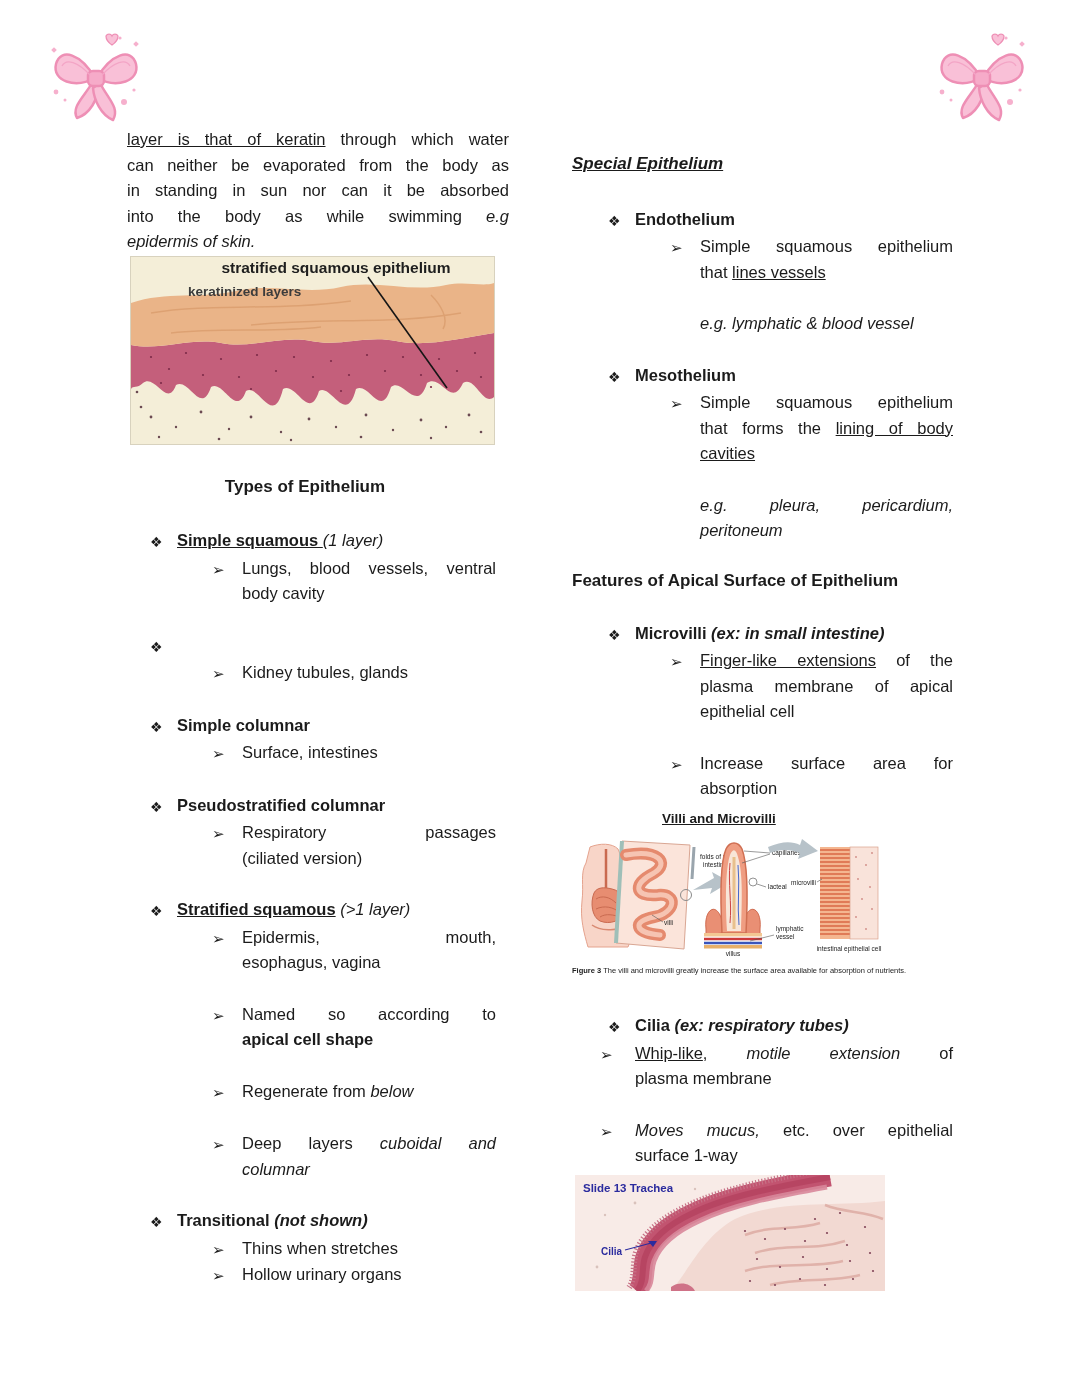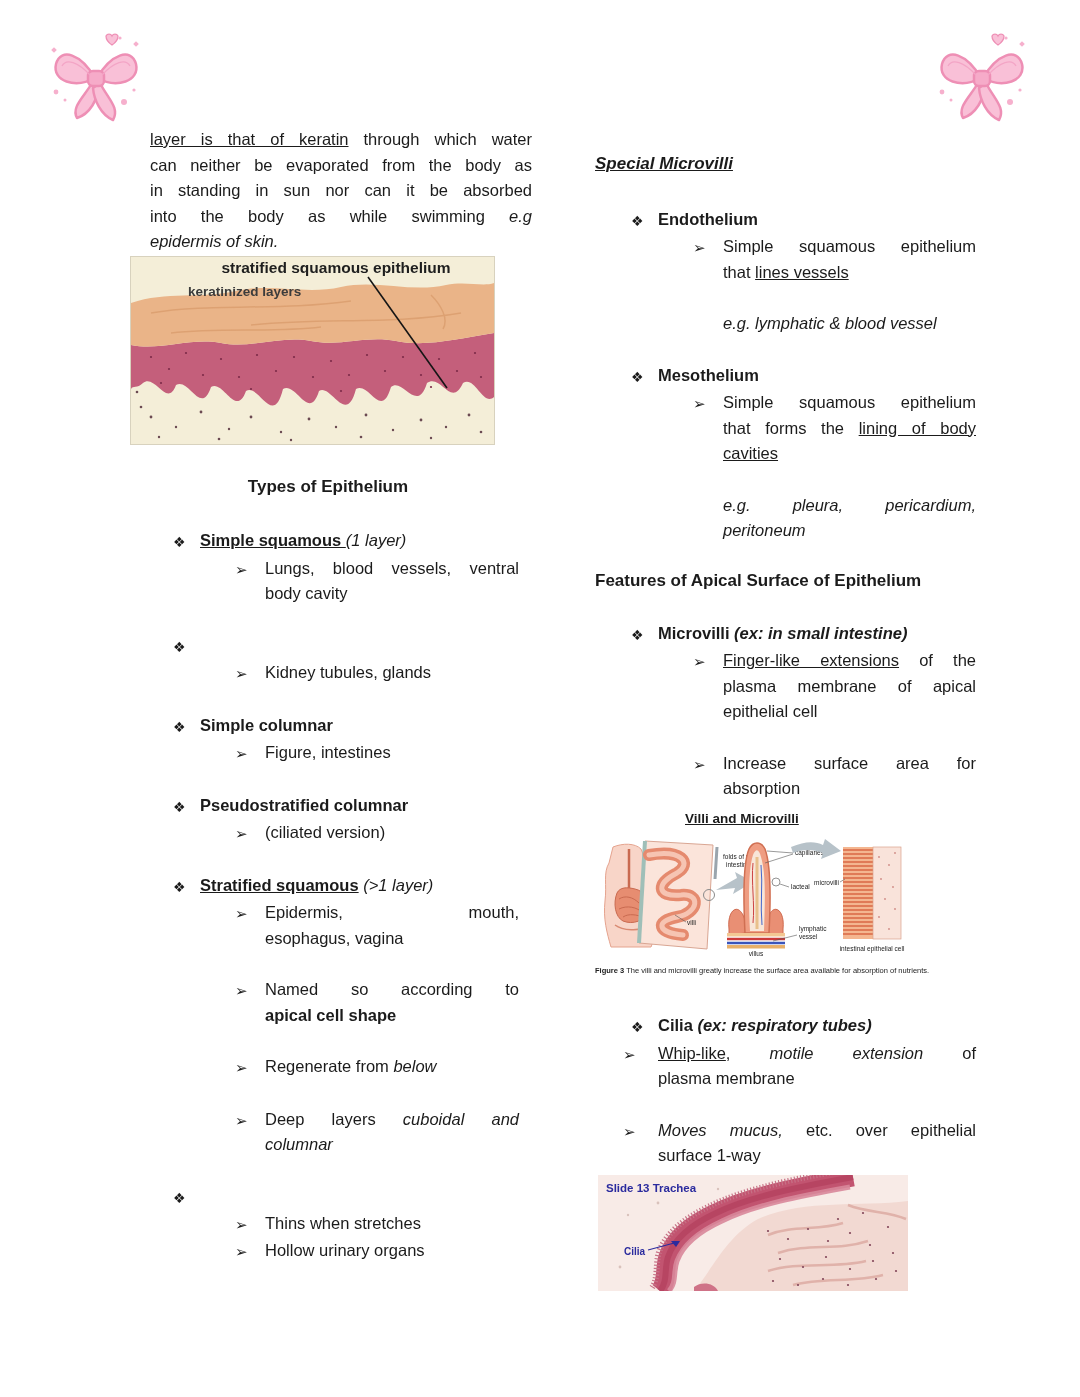--- a/index.html
+++ b/index.html
@@ -1,19 +1,19 @@
 <!DOCTYPE html>
 <html><head>
 <meta charset="utf-8">
 <style>
   html,body{margin:0;padding:0;background:#ffffff;}
   .page{position:relative;width:1080px;height:1397px;background:#ffffff;overflow:hidden;
         font-family:"Liberation Sans","DejaVu Sans",sans-serif;color:#1b1b1b;}
   .abs{position:absolute;}
-  .body-text{font-size:16.5px;line-height:25.5px;margin-left:23px;}
+  .body-text{font-size:16.5px;line-height:25.5px;}
   .jl{text-align:justify;text-align-last:justify;}
   .u{text-decoration:underline;}
   .i{font-style:italic;}
   .b{font-weight:bold;}
   .bi{font-weight:bold;font-style:italic;}
   .bu{font-weight:bold;text-decoration:underline;}
   
   .trow{display:flex;}
   .trow .mk{flex:none;width:27px;margin-left:36px;font-size:14px;padding-top:2px;}
   .trow .ttl{flex:1;font-weight:bold;}
@@ -188,32 +188,33 @@
       </div>
     </div>
 
     <div class="mt26">
       <div class="trow">
         <span class="mk">❖</span>
         <span class="ttl">Simple columnar</span>
       </div>
       <div class="srow">
         <span class="mk2">➢</span>
-        <div class="stx"><span>Figure, intestines</span></div>
+        <div class="stx"><span>Surface, intestines</span></div>
       </div>
     </div>
 
     <div class="mt26">
       <div class="trow">
         <span class="mk">❖</span>
         <span class="ttl">Pseudostratified columnar</span>
       </div>
       <div class="srow">
         <span class="mk2">➢</span>
         <div class="stx">
+          <div class="jl"><span>Respiratory passages</span></div>
           <div><span>(ciliated version)</span></div>
         </div>
       </div>
     </div>
 
     <div class="mt26">
       <div class="trow">
         <span class="mk">❖</span>
         <span class="ttl"><span class="bu">Stratified squamous</span><span class="i" style="font-weight:normal;"> (&gt;1 layer)</span></span>
       </div>
@@ -240,35 +241,36 @@
         <div class="stx">
           <div class="jl"><span>Deep layers </span><span class="i">cuboidal and</span></div>
           <div><span class="i">columnar</span></div>
         </div>
       </div>
     </div>
 
     <div class="mt26">
       <div class="trow">
         <span class="mk">❖</span>
+        <span class="ttl"><span class="b">Transitional </span><span class="bi">(not shown)</span></span>
       </div>
       <div class="srow">
         <span class="mk2">➢</span>
         <div class="stx"><span>Thins when stretches</span></div>
       </div>
       <div class="srow">
         <span class="mk2">➢</span>
         <div class="stx"><span>Hollow urinary organs</span></div>
       </div>
     </div>
   </div>
 
   <div class="abs body-text" style="left:572px;top:151px;width:381px;">
 
-    <h2 class="h-special" style="display:inline-block;">Special Microvilli</h2>
+    <h2 class="h-special" style="display:inline-block;">Special Epithelium</h2>
 
     <div class="mt30">
       <div class="trow">
         <span class="mk">❖</span>
         <span class="ttl">Endothelium</span>
       </div>
       <div class="srow">
         <span class="mk2">➢</span>
         <div class="stx">
           <div class="jl"><span>Simple squamous epithelium</span></div>

